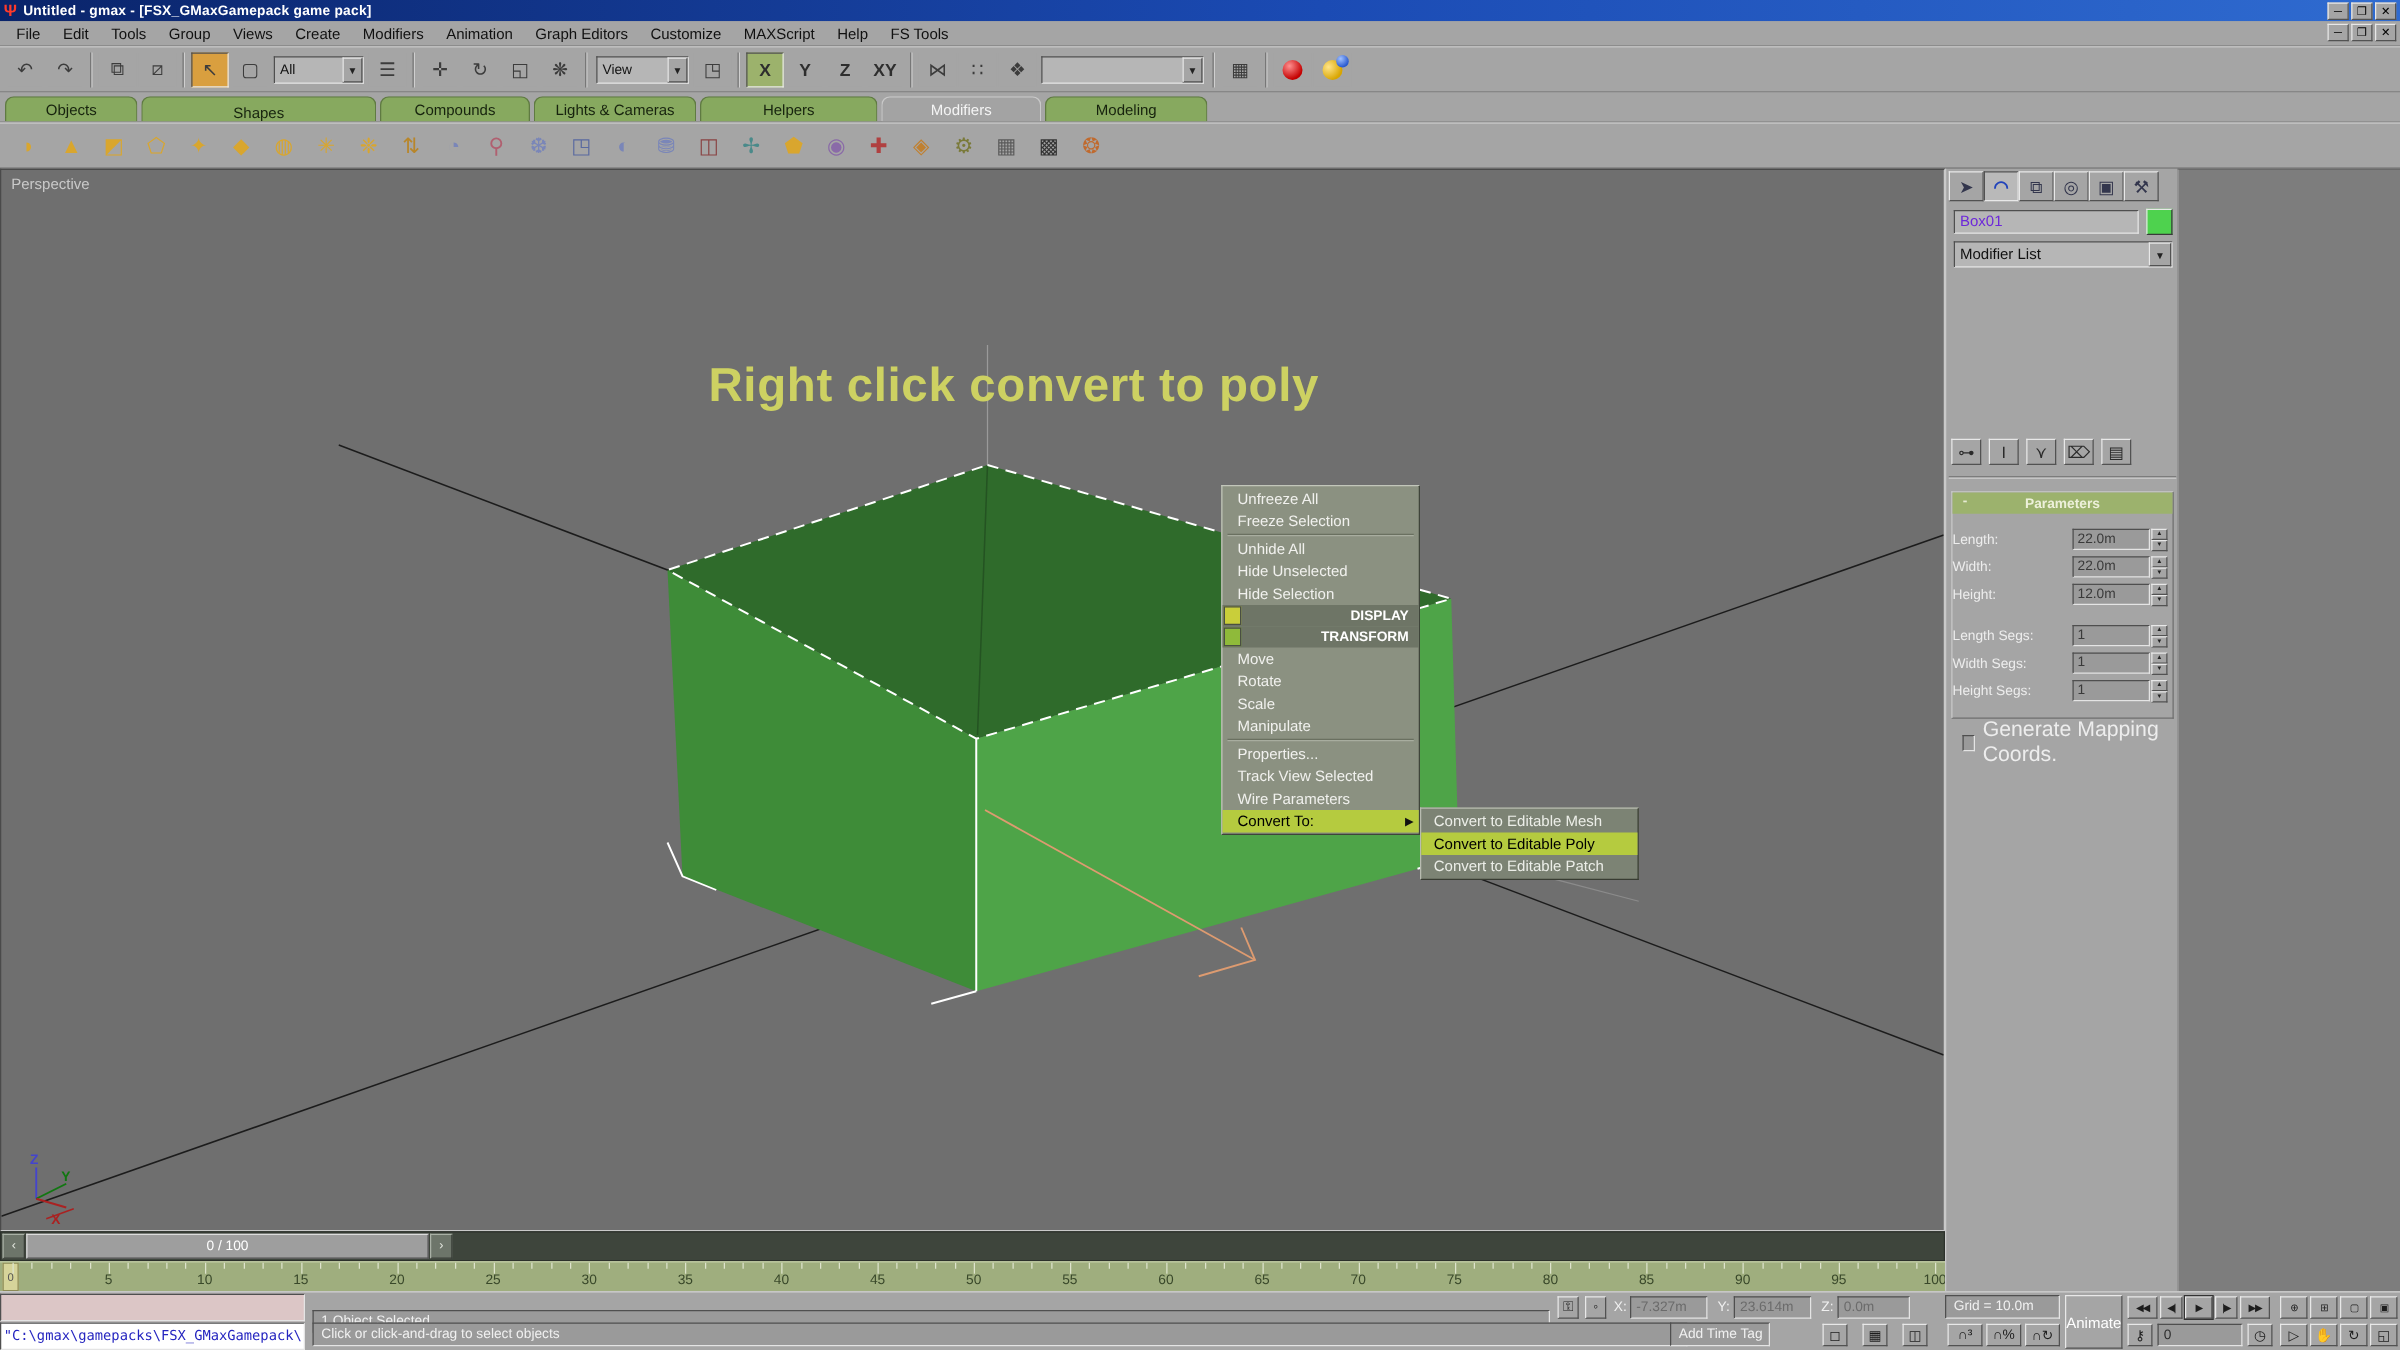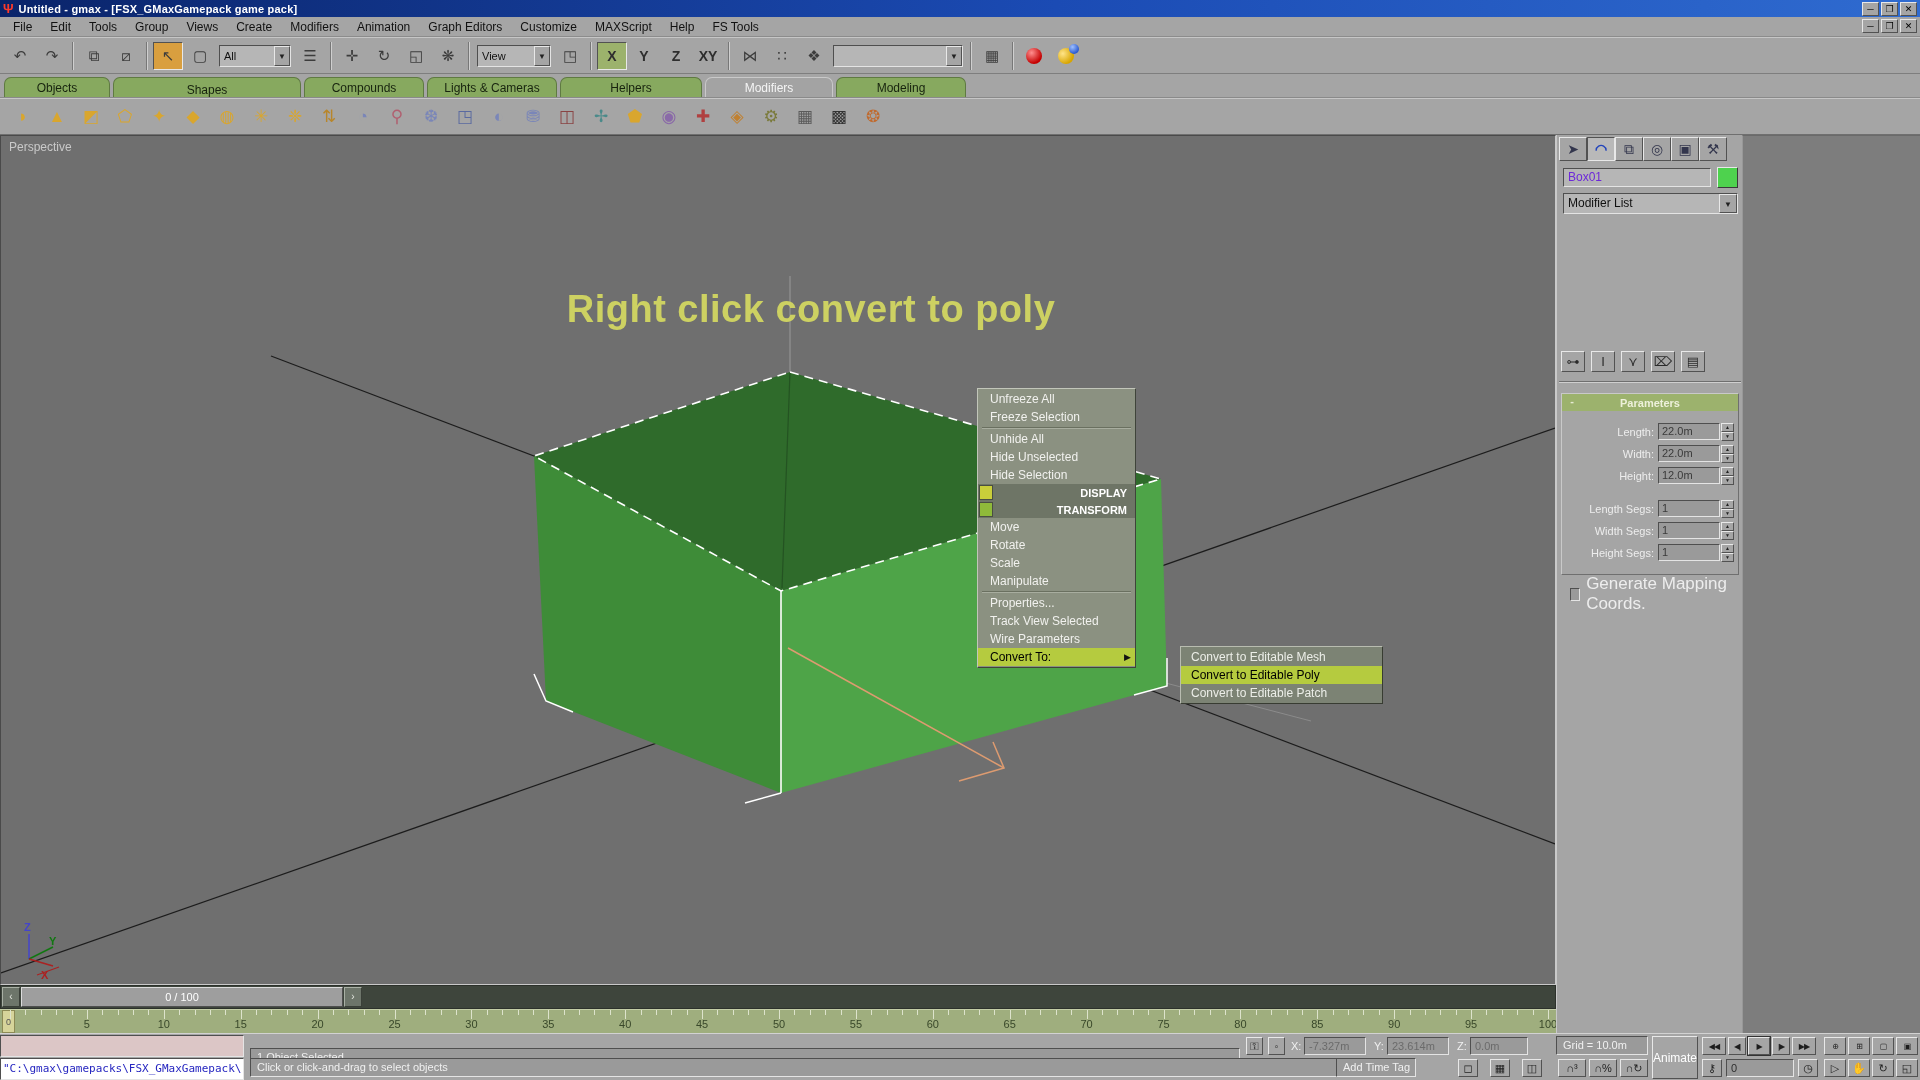--- a/index.html
+++ b/index.html
@@ -73,22 +73,22 @@
     padding-left:12px;padding-right:4px;}
   .cm-row .sw{display:none;}
   .cm-row .arr{display:none;margin-left:auto;font-size:9px;color:#111;}
   .cm-row.cm-sep{height:2px;padding:0;margin:1px 4px;border-top:1px solid #6a7060;border-bottom:1px solid #a8ad9f;}
   .cm-row.cm-header{height:17px;background:#6e7566;font-weight:bold;font-size:11px;justify-content:flex-end;
     padding-left:0;padding-right:8px;color:#fff;}
   .cm-row.cm-header .sw{display:block;position:absolute;left:1px;top:1px;width:14px;height:15px;border:1px solid #4a4f42;}
   .cm-row.cm-hot{background:#b5cb3f;color:#000;}
   .cm-row.cm-hot .arr{display:block;}
   .u-first::first-letter{text-decoration:underline;}
-  .submenu{position:absolute;left:1136px;top:646px;width:203px;background:#7c8374;
-    border:1px solid;border-color:#b8bcb0 #383c32 #383c32 #b8bcb0;padding:1px 0;z-index:21;margin-left:44px;}
+  .submenu{position:absolute;left:1136px;top:646px;width:175px;background:#7c8374;
+    border:1px solid;border-color:#b8bcb0 #383c32 #383c32 #b8bcb0;padding:1px 0;z-index:21;}
   .sm-row{height:18px;display:flex;align-items:center;font-size:12px;color:#eceee8;padding-left:10px;}
   .sm-row.cm-hot{background:#b5cb3f;color:#000;}
 
   
   .cpanel{position:absolute;left:1556px;top:135px;width:186px;height:898px;background:#a5a5a5;border-left:1px solid #c9c9c9;}
   .cp-tabs{position:absolute;left:2px;top:2px;display:flex;}
   .cp-tab{width:28px;height:24px;display:flex;align-items:center;justify-content:center;font-size:14px;color:#33364d;
     background:#a5a5a5;border:1px solid;border-color:#e8e8e8 #525252 #525252 #e8e8e8;}
   .cp-tab.active{background:#b9b9b9;border-color:#525252 #e8e8e8 #e8e8e8 #525252;color:#2244bb;font-weight:bold;}
   .cp-name{position:absolute;left:6px;top:33px;width:148px;height:19px;background:#b6b6b6;
@@ -109,21 +109,21 @@
   .cp-divider{position:absolute;left:2px;top:246px;width:182px;border-top:1px solid #6f6f6f;border-bottom:1px solid #cfcfcf;}
   .rollout{position:absolute;left:4px;top:258px;width:178px;height:182px;
     border:1px solid;border-color:#c9c9c9 #6f6f6f #6f6f6f #c9c9c9;}
   .ro-header{height:17px;background:linear-gradient(#a9bd79,#8fa returns 968);background:#9cb26d;display:flex;align-items:center;
     font-size:11px;font-weight:bold;color:#edf0da;position:relative;justify-content:center;}
   .ro-header .minus{position:absolute;left:4px;top:2px;width:12px;height:12px;font-weight:bold;color:#e6ead2;
     font-size:11px;line-height:11px;text-align:center;}
   .ro-body{padding-top:8px;}
   .p-row{display:flex;align-items:center;height:19px;margin:3px 4px 3px 0;}
   .p-row.gap{margin-top:14px;}
-  .p-row .pl{flex:1;text-align:right;font-size:11px;color:#ededed;padding-right:4px;}
+  .p-row .pl{flex:1;font-size:11px;color:#ededed;padding-right:4px;}
   .p-row .pv{width:62px;height:17px;background:#9a9a9a;border:1px solid;border-color:#4f4f4f #e4e4e4 #e4e4e4 #4f4f4f;
     font-size:11px;color:#3a3a3a;padding:1px 3px;}
   .p-row .spin{width:13px;height:17px;display:flex;flex-direction:column;margin-left:1px;}
   .p-row .spin span{flex:1;font-size:5px;line-height:7px;text-align:center;color:#222;
     background:#a5a5a5;border:1px solid;border-color:#e8e8e8 #525252 #525252 #e8e8e8;}
   .cb-row{display:flex;align-items:center;margin:12px 0 0 8px;}
   .cb{width:13px;height:13px;background:#9a9a9a;border:1px solid;border-color:#4f4f4f #e4e4e4 #e4e4e4 #4f4f4f;}
   .cb-label{font-size:17px;color:#ededed;margin-left:6px;}
 
   .rightfill{position:absolute;left:1742px;top:135px;width:178px;height:898px;background:#7d7d7d;

